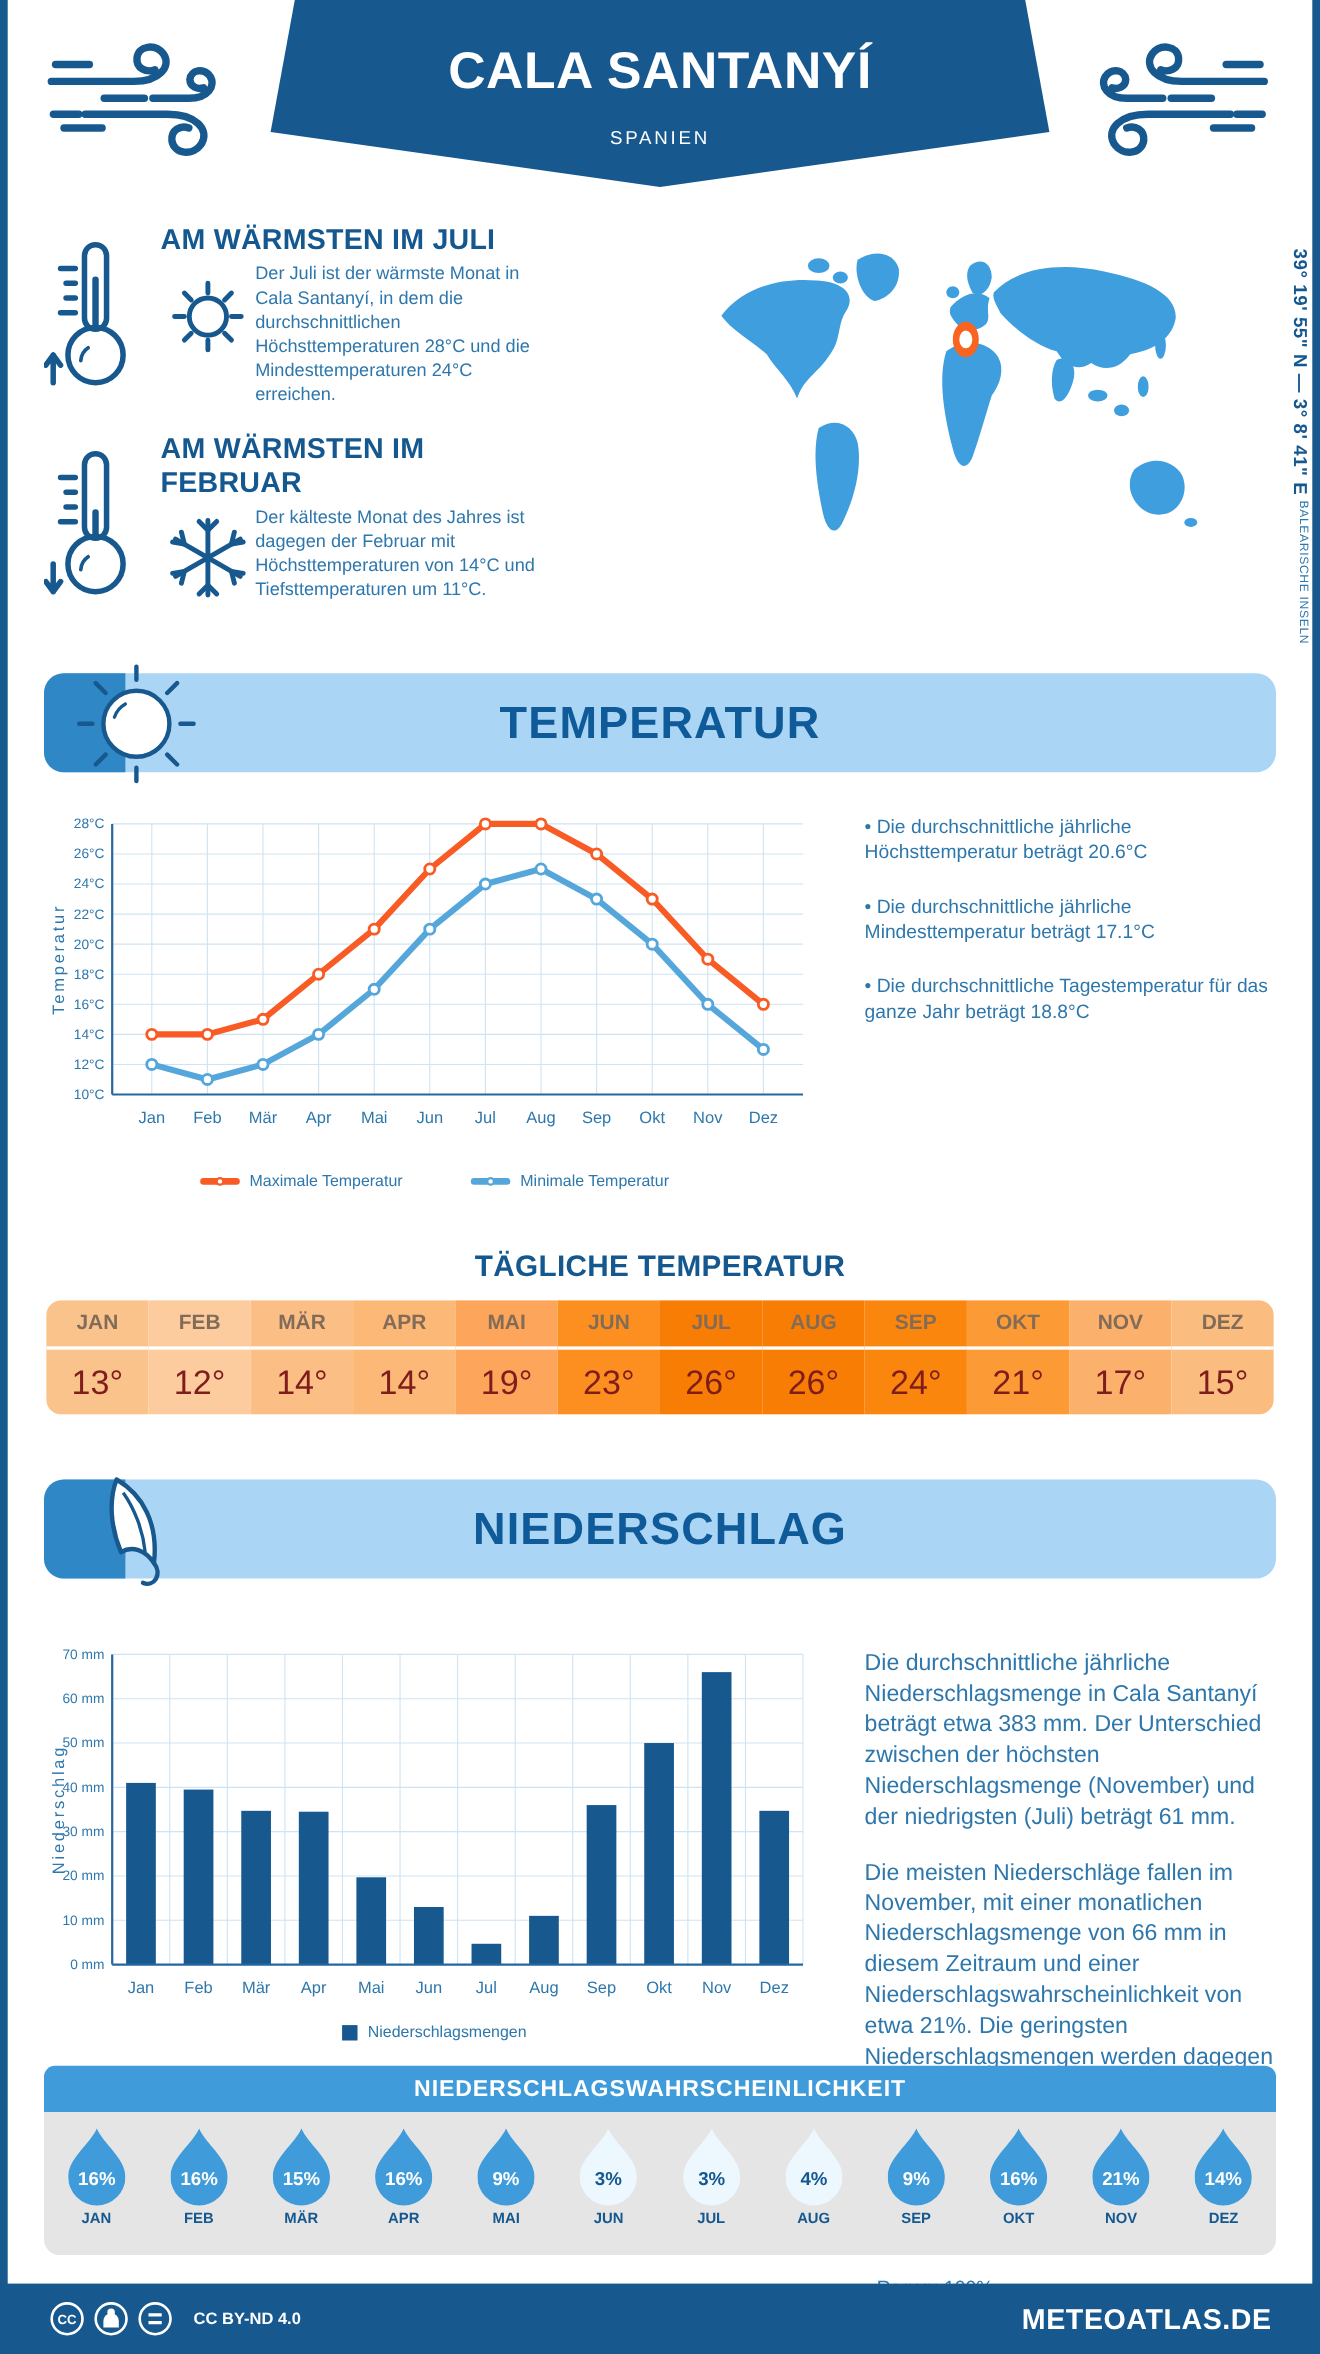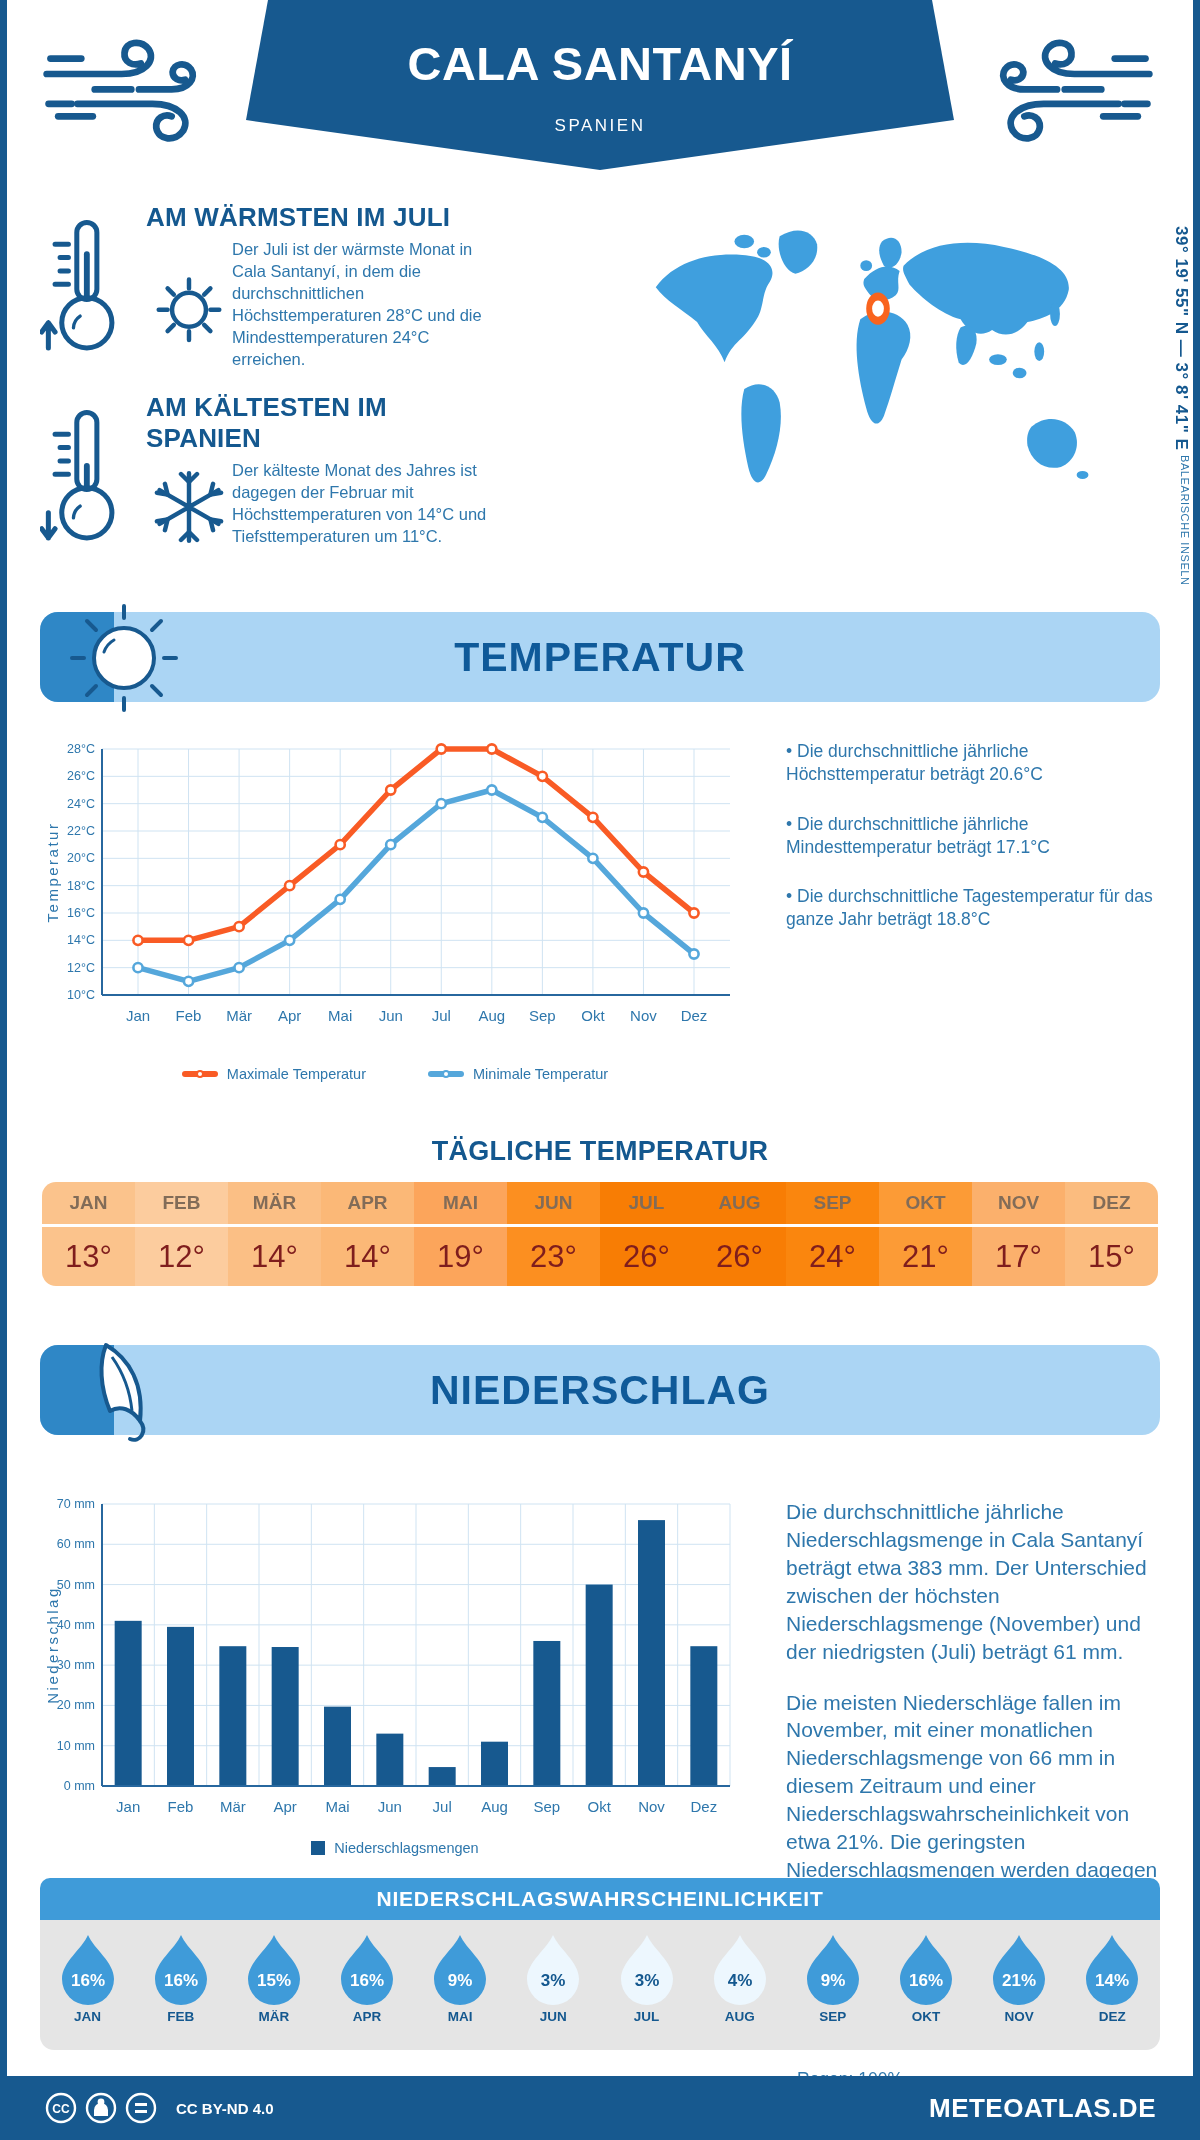--- a/index.html
+++ b/index.html
@@ -21,21 +21,21 @@
   .ribbon-sub{position:absolute;left:0;top:116px;width:100%;text-align:center;color:#fff;
     font-size:17px;letter-spacing:2.5px}
   .wind{position:absolute;top:24px;width:175px;height:125px}
   .wind.l{left:38px}.wind.r{right:42px;transform:scaleX(-1)}
 
   
   .hl{position:absolute;left:40px;width:445px;display:flex}
   .hl .thermo{flex:0 0 92px}
   .hl .body{flex:1;padding-left:14px}
   .hl h2{color:var(--head);font-size:26px;font-weight:bold;margin-bottom:6px;letter-spacing:.2px}
-  .hl .row{display:flex;align-items:center}
+  .hl .row{display:flex;align-items:flex-start}
   .hl .sicon{flex:0 0 86px;padding-top:6px}
   .hl p{color:var(--text);font-size:16.5px;line-height:1.33;width:262px}
 
   .map-wrap{position:absolute;left:642px;top:212px;width:472px;height:322px}
   .coords{position:absolute;right:9px;top:226px;height:420px;writing-mode:vertical-rl;
     display:flex;gap:5px;z-index:41}
   .coords .big{color:var(--head);font-weight:bold;font-size:17px;letter-spacing:.5px}
   .coords .small{color:var(--text);font-size:11px;letter-spacing:.6px}
 
   
@@ -147,21 +147,21 @@
   <div class="hl" style="top:392px">
     <svg class="thermo" width="92" height="168" viewBox="0 0 110 168" fill="none" stroke="#17598F" stroke-width="6" stroke-linecap="round">
       <rect x="44" y="8" width="24" height="92" rx="12"></rect>
       <path d="M56 72 V98" stroke-width="7"></path>
       <circle cx="56" cy="128" r="30"></circle>
       <path d="M40 134 a18 18 0 0 1 8 -14" stroke-width="4"></path>
       <path d="M18 34 H34 M24 50 H34 M24 66 H34 M18 82 H34"></path>
       <path d="M10 128 V158 M10 158 l-8 -11 M10 158 l8 -11"></path>
     </svg>
     <div class="body">
-      <h2>AM KÄLTESTEN IM SPANIEN</h2>
+      <h2>AM WÄRMSTEN IM FEBRUAR</h2>
       <div class="row">
         <svg class="sicon" width="86" height="88" viewBox="0 0 92 92" fill="none" stroke="#17598F" stroke-width="5" stroke-linecap="round">
           <path d="M46 8 V84 M13 27 L79 65 M79 27 L13 65"></path>
           <path d="M46 18 l-9 -9 M46 18 l9 -9 M46 74 l-9 9 M46 74 l9 9"></path>
           <path d="M22 32 l-12 -2 M22 32 l-3 -12 M70 60 l12 2 M70 60 l3 12"></path>
           <path d="M70 32 l12 -2 M70 32 l3 -12 M22 60 l-12 2 M22 60 l-3 12"></path>
         </svg>
         <p>Der kälteste Monat des Jahres ist dagegen der Februar mit Höchsttemperaturen von 14°C und Tiefsttemperaturen um 11°C.</p>
       </div>
     </div>

